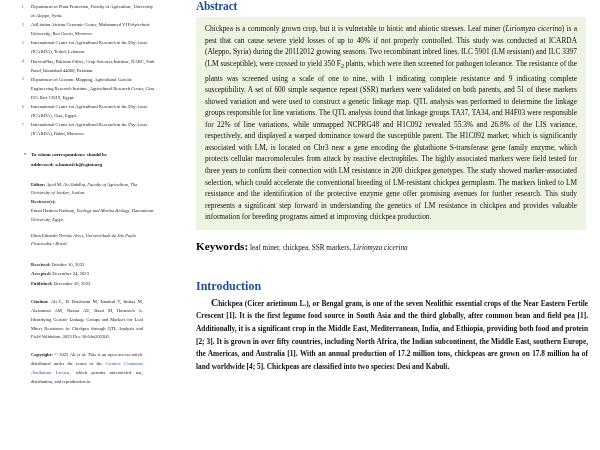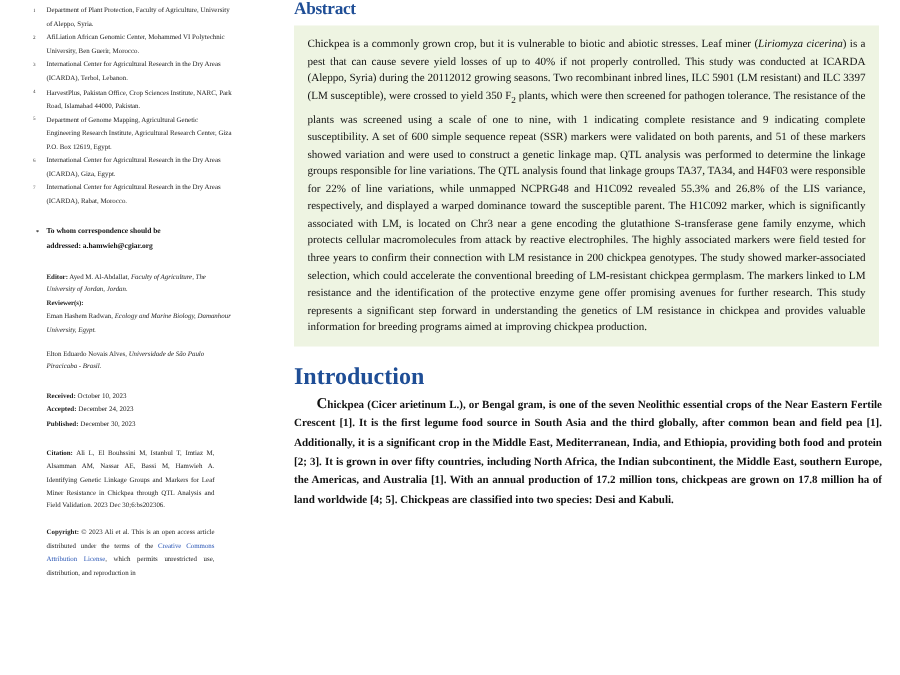--- a/index.html
+++ b/index.html
@@ -129,24 +129,24 @@
     font-size: 7.2px;
     line-height: 11px;
     color: #111;
   }
   .kw-label {
     font-size: 11.2px;
     font-weight: bold;
     color: #000;
   }
   .intro-head {
-    font-size: 16px;
+    font-size: 12px;
     font-weight: bold;
     color: #1f4e96;
-    margin: 12px 0 3px 0;
+    margin: 25px 0 3px 0;
   }
   .intro-text {
     font-size: 7.35px;
     line-height: 12.6px;
     text-align: justify;
     color: #111;
     margin: 0;
     text-indent: 15px;
     font-weight: bold;
   }
@@ -248,20 +248,24 @@
   </div>
 
   <div class="main">
 
     <h2 class="sec-head">Abstract</h2>
 
     <div class="abstract-box">
       <p class="abstract-text">Chickpea is a commonly grown crop, but it is vulnerable to biotic and abiotic stresses. Leaf miner (<i>Liriomyza cicerina</i>) is a pest that can cause severe yield losses of up to 40% if not properly controlled. This study was conducted at ICARDA (Aleppo, Syria) during the 20112012 growing seasons. Two recombinant inbred lines, ILC 5901 (LM resistant) and ILC 3397 (LM susceptible), were crossed to yield 350 F<sub>2</sub> plants, which were then screened for pathogen tolerance. The resistance of the plants was screened using a scale of one to nine, with 1 indicating complete resistance and 9 indicating complete susceptibility. A set of 600 simple sequence repeat (SSR) markers were validated on both parents, and 51 of these markers showed variation and were used to construct a genetic linkage map. QTL analysis was performed to determine the linkage groups responsible for line variations. The QTL analysis found that linkage groups TA37, TA34, and H4F03 were responsible for 22% of line variations, while unmapped NCPRG48 and H1C092 revealed 55.3% and 26.8% of the LIS variance, respectively, and displayed a warped dominance toward the susceptible parent. The H1C092 marker, which is significantly associated with LM, is located on Chr3 near a gene encoding the glutathione S-transferase gene family enzyme, which protects cellular macromolecules from attack by reactive electrophiles. The highly associated markers were field tested for three years to confirm their connection with LM resistance in 200 chickpea genotypes. The study showed marker-associated selection, which could accelerate the conventional breeding of LM-resistant chickpea germplasm. The markers linked to LM resistance and the identification of the protective enzyme gene offer promising avenues for further research. This study represents a significant step forward in understanding the genetics of LM resistance in chickpea and provides valuable information for breeding programs aimed at improving chickpea production.</p>
     </div>
 
+    <div class="kw-wrap">
+      <span class="kw-label">Keywords:</span>
+      <span>leaf miner, chickpea, SSR markers, <i>Liriomyza cicerina</i></span>
+    </div>
 
     <h2 class="intro-head">Introduction</h2>
 
     <p class="intro-text"><span class="dropcap">C</span>hickpea (Cicer arietinum L.), or Bengal gram, is one of the seven Neolithic essential crops of the Near Eastern Fertile Crescent [1]. It is the first legume food source in South Asia and the third globally, after common bean and field pea [1]. Additionally, it is a significant crop in the Middle East, Mediterranean, India, and Ethiopia, providing both food and protein [2; 3]. It is grown in over fifty countries, including North Africa, the Indian subcontinent, the Middle East, southern Europe, the Americas, and Australia [1]. With an annual production of 17.2 million tons, chickpeas are grown on 17.8 million ha of land worldwide [4; 5]. Chickpeas are classified into two species: Desi and Kabuli.</p>
 
   </div>
 
 </div>
 
 </body></html>

